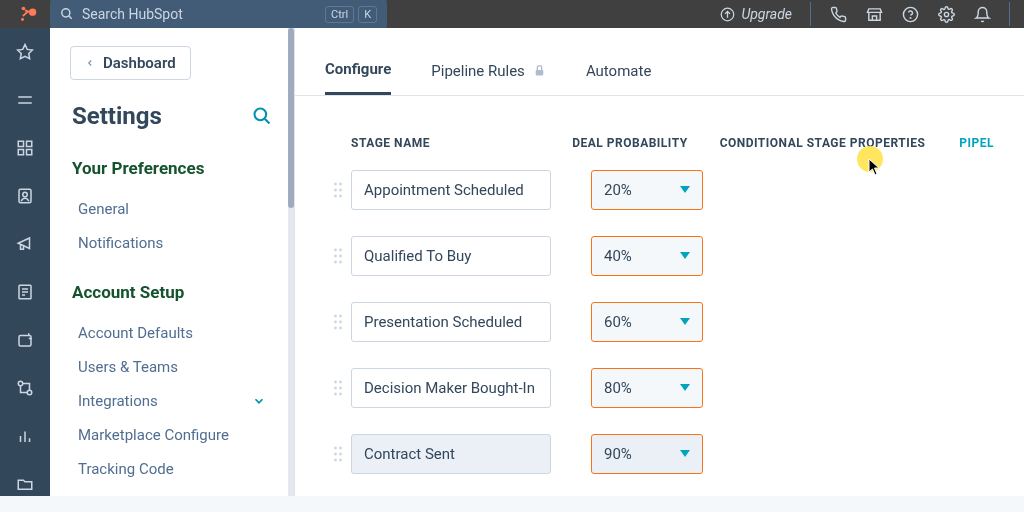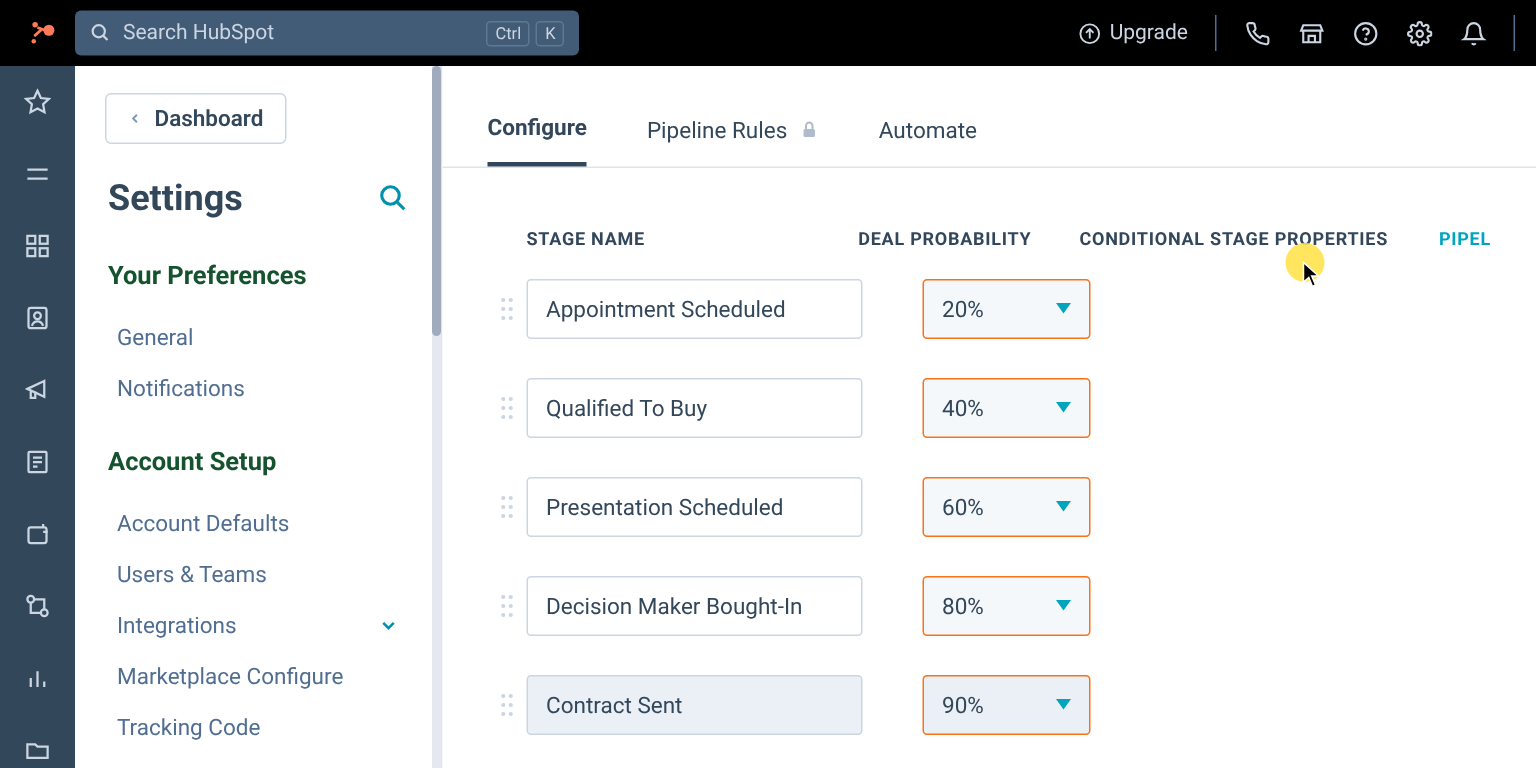--- a/index.html
+++ b/index.html
@@ -1,28 +1,28 @@
 <!DOCTYPE html>
 <html><head>
 <meta charset="utf-8">
 <style>
 * { box-sizing: border-box; margin: 0; padding: 0; font-family: -apple-system, BlinkMacSystemFont, "Segoe UI", Roboto, sans-serif; }
 body { background: #f5f8fa; overflow: hidden; width: 1024px; height: 512px; }
 
-.topbar { height: 44px; background: #000000; display: flex; align-items: center; padding: 0 14px; gap: 8px; }
+.topbar { height: 28px; background: #404040; display: flex; align-items: center; padding: 0 14px; gap: 8px; }
 .logo { width: 28px; height: 28px; display: flex; align-items: center; justify-content: center; color: #ff7a59; }
 .search-wrap { flex: 1; max-width: 480px; display: flex; align-items: center; background: #425b76; border-radius: 4px; height: 30px; padding: 0 10px; gap: 8px; }
 .search-wrap .mag { color: #cbd6e2; }
 .search-wrap input { flex:1; background: transparent; border: none; outline: none; color: #cbd6e2; font-size: 14px; }
 .search-wrap input::placeholder { color: #cbd6e2; }
 .kbd-group { display:flex; gap:4px; }
 .kbd { color:#cbd6e2; font-size:11px; border:1px solid #5e7893; padding:1px 5px; border-radius:3px; }
 .top-spacer { flex:1; }
 .top-actions { display:flex; align-items:center; gap:18px; color:#cbd6e2; }
-.upgrade { display:flex; align-items:center; gap:6px; font-size:14px; }
+.upgrade { display:flex; align-items:center; gap:6px; font-size:14px;font-style:italic; }
 .icon-btn { width:18px; height:18px; display:flex; align-items:center; justify-content:center; cursor:pointer; }
 .vdiv { width:1px; height:24px; background:#516f90; }
 
 .shell { display:flex; height:calc(512px - 44px); }
 
 .rail { width:50px; background:#33475b; display:flex; flex-direction:column; align-items:center; padding-top:14px; gap:28px; color:#cbd6e2; }
 .rail .ritm { width:20px; height:20px; display:flex; align-items:center; justify-content:center; cursor:pointer; }
 
 .sidebar { width:245px; background:#fff; border-right:1px solid #dfe3eb; padding:18px 0 0 0; position: relative; }
 .scrollhint { position:absolute; right:0; top:0; width:6px; height:100%; background:#e5e9ef; }
@@ -45,21 +45,21 @@
 
 .grid-area { padding: 40px 30px 0 30px; }
 .col-headers { display:flex; align-items:center; font-size:12px; font-weight:700; letter-spacing:0.5px; color:#33475b; padding: 0 0 20px 26px; }
 .col-stage-name { width: 240px; }
 .col-deal-prob { width: 160px; }
 .col-cond { width: 260px; }
 .col-pipe { color:#00a4bd; }
 
 .stage-row { display:flex; align-items:center; padding: 0 0 26px 0; }
 .drag-h { width:26px; color:#cbd6e2; cursor:grab; display:flex; justify-content:center; }
-.stage-input { width: 224px; height:40px; border:1px solid #cbd6e2; border-radius:3px; padding:0 12px; font-size:15px; color:#33475b; text-overflow: ellipsis; white-space: nowrap; overflow: hidden; }
+.stage-input { width: 200px; height:40px; border:1px solid #cbd6e2; border-radius:3px; padding:0 12px; font-size:15px; color:#33475b; text-overflow: ellipsis; white-space: nowrap; overflow: hidden; }
 .gap2 { width: 40px; }
 .prob-select { width:112px; height:40px; border:1px solid #f97316; border-radius:3px; display:flex; align-items:center; justify-content:space-between; padding:0 12px; font-size:15px; color:#33475b; cursor:pointer; background:#f5f8fa; }
 .prob-select .dd { color:#00a4bd; font-size:11px; }
 .highlighted-row .stage-input, .highlighted-row .prob-select { background:#eaf0f6; }
 
 .cursor-highlight { position:absolute; left:562px; top:118px; width:26px; height:26px; border-radius:50%; background:#ffe34d; opacity:0.9; pointer-events:none; }
 .cursor-arrow { position:absolute; left:573px; top:130px; pointer-events:none; }
 
 svg { display:block; }
 </style>

